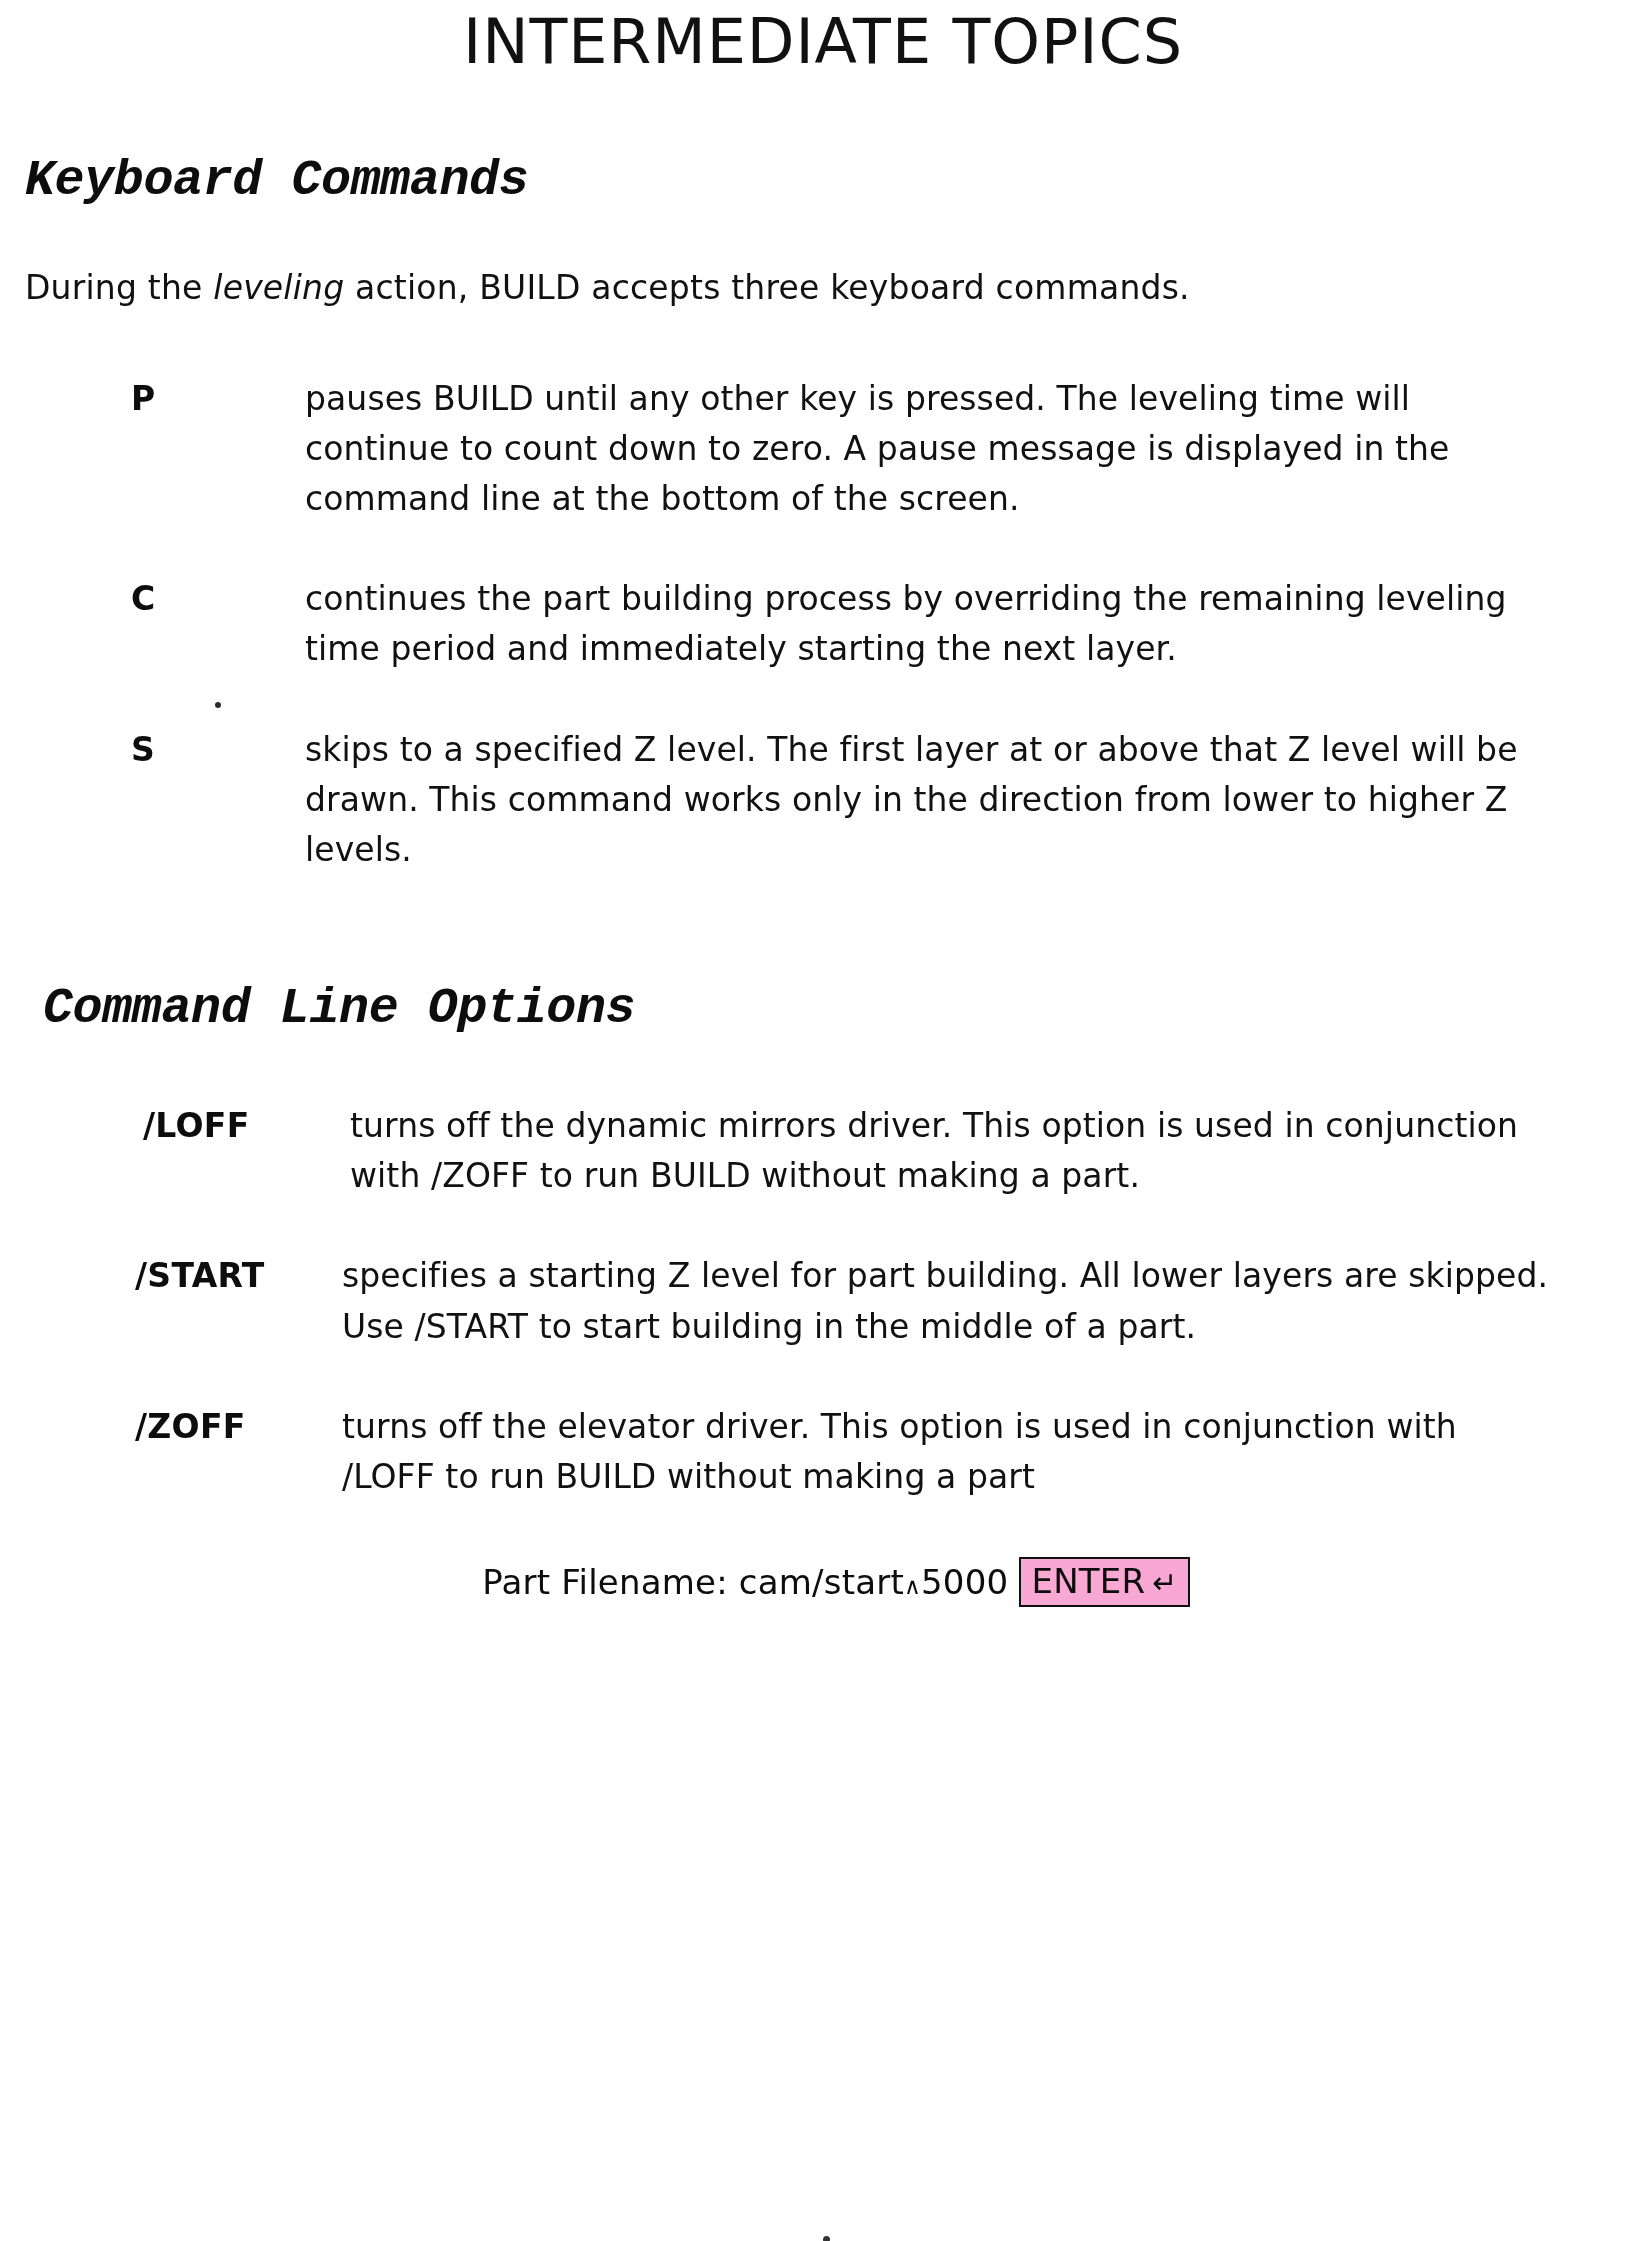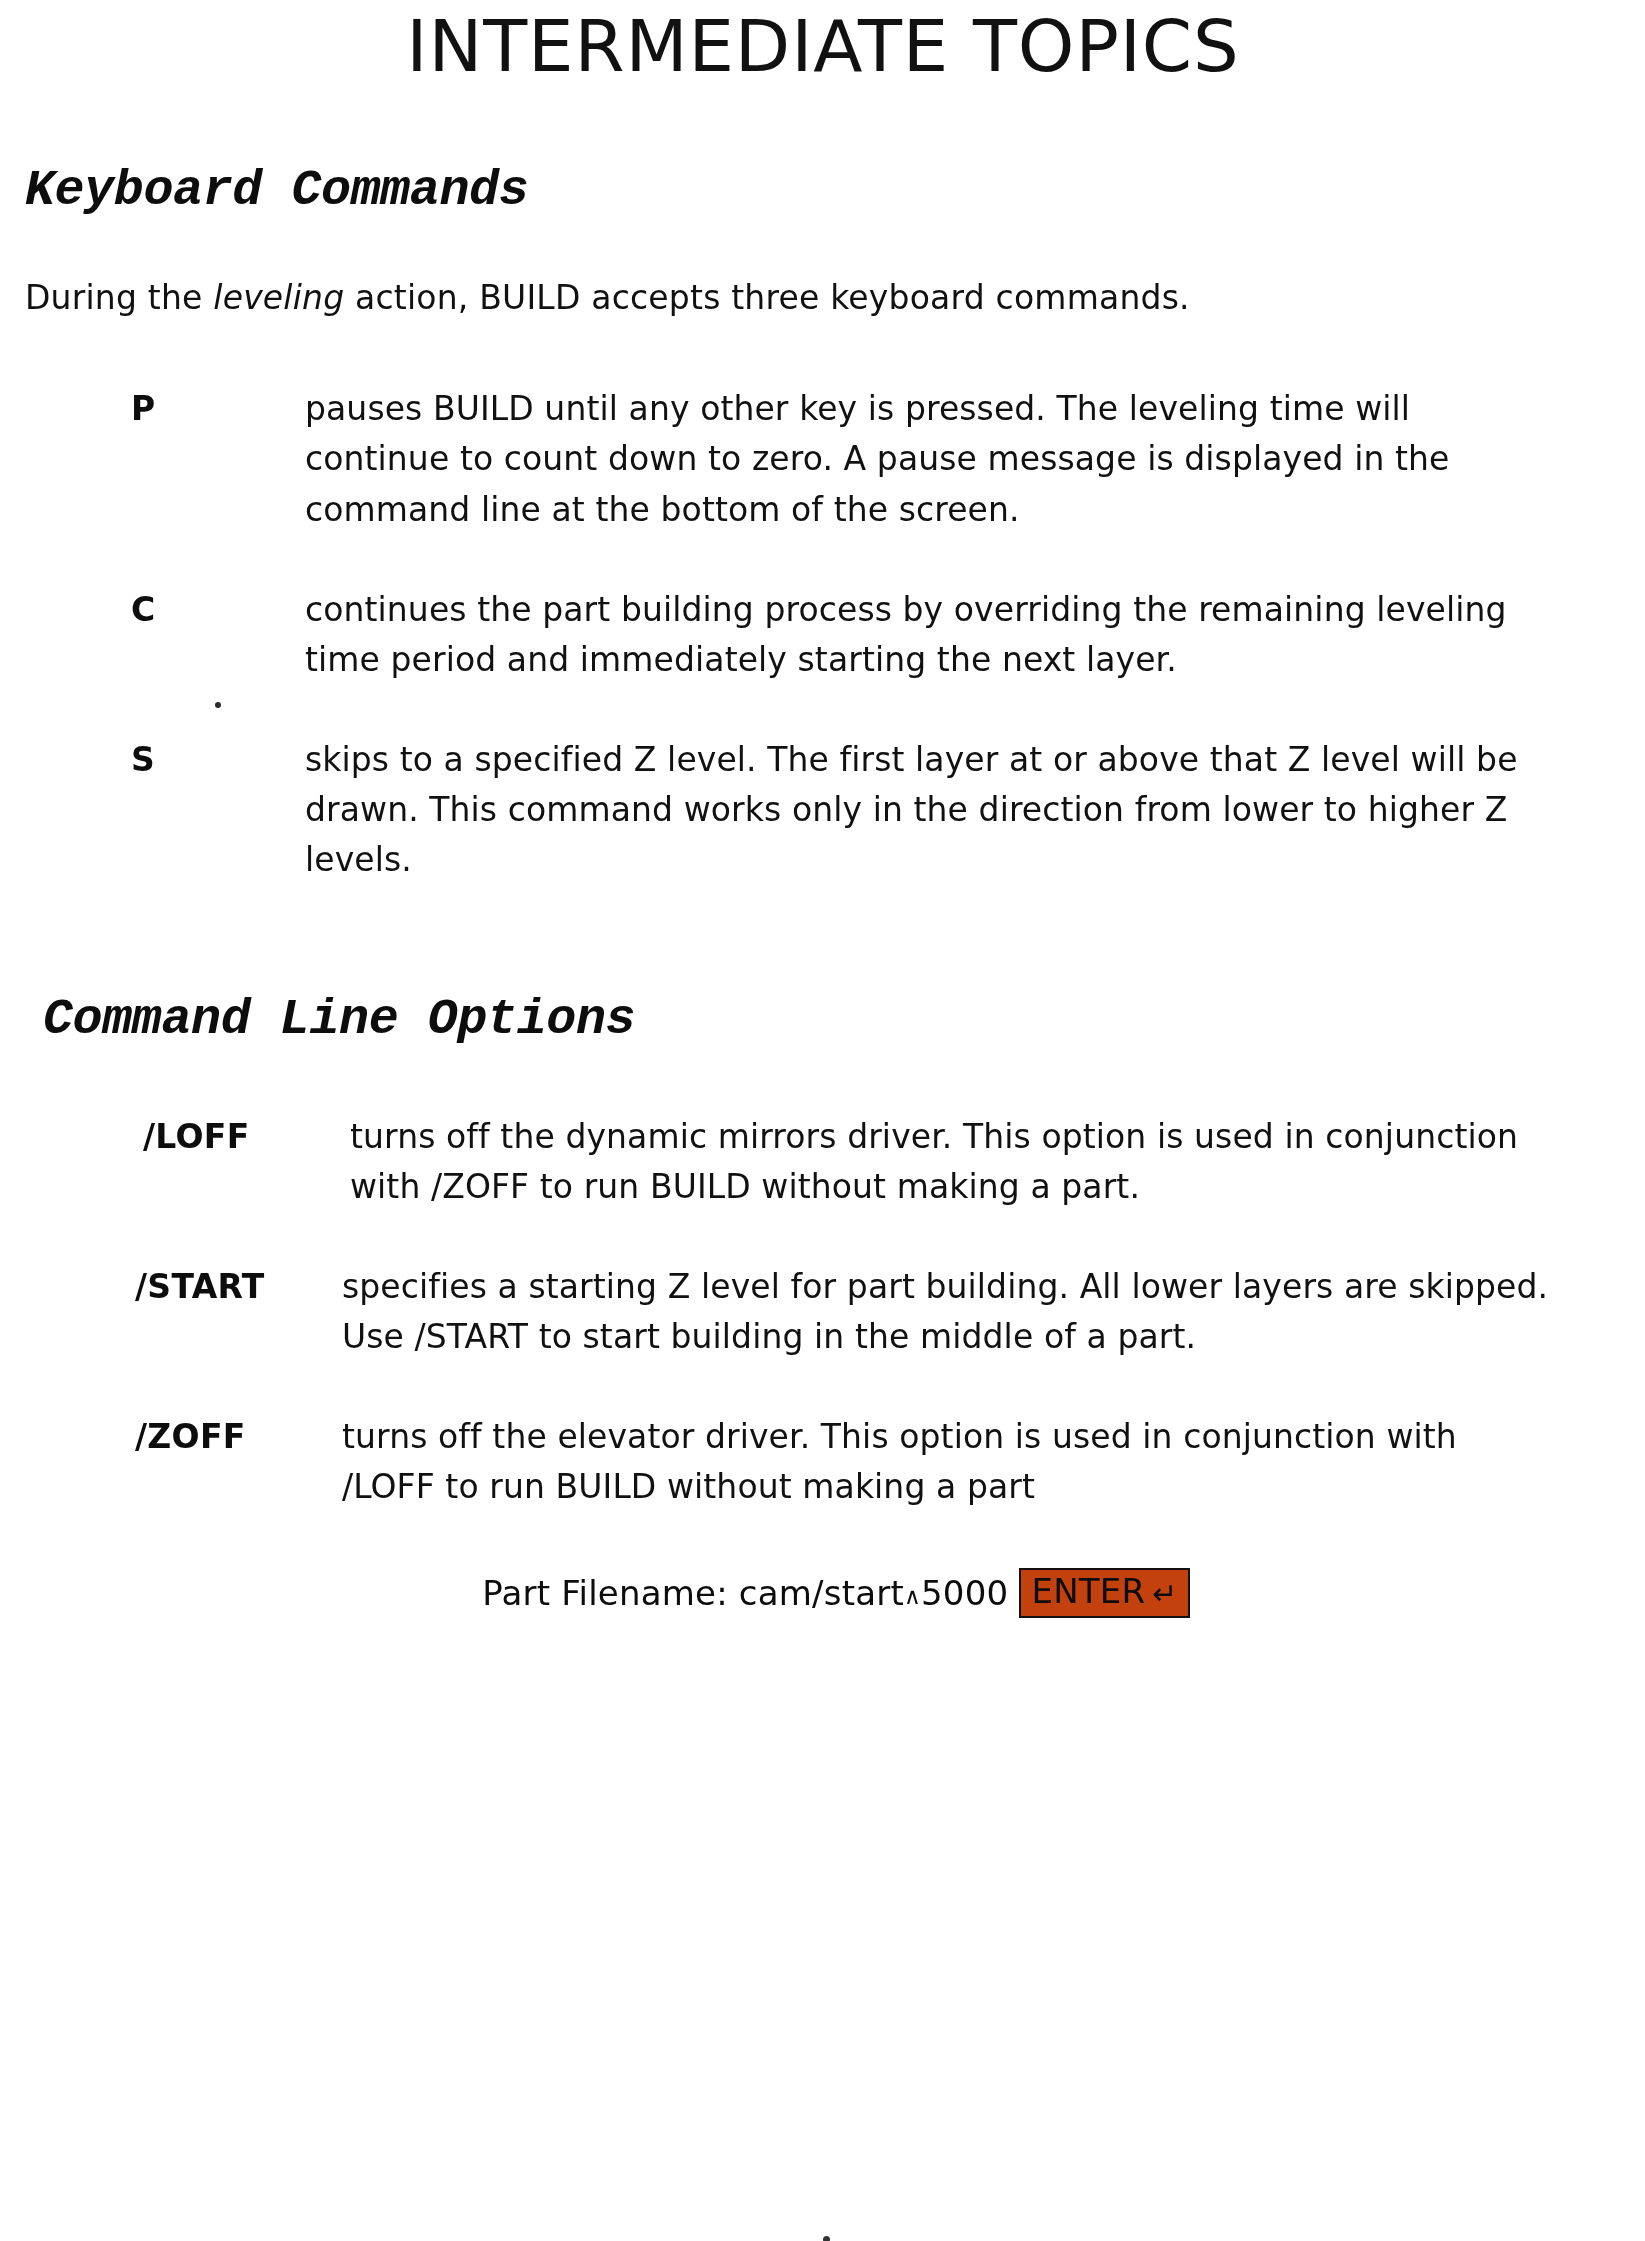--- a/index.html
+++ b/index.html
@@ -17,21 +17,21 @@
   }
   .page {
     position: relative;
     width: 1646px;
     height: 2241px;
     padding: 0;
     box-sizing: border-box;
   }
   .page-title {
     font-family: "DejaVu Sans", sans-serif;
-    font-size: 72px;
+    font-size: 62px;
     font-weight: 400;
     letter-spacing: 0.9px;
     text-align: center;
     margin: 8.9px 0 0 0;
     padding: 0 15px;
     line-height: 1.05;
     color: #111;
   }
   .section-heading {
     font-family: Liberation Mono, monospace;
@@ -134,21 +134,21 @@
   .enter-key {
     display: inline-flex;
     align-items: center;
     gap: 7px;
     border: 2.7px solid #111;
     padding: 3.5px 10.6px 5.3px 10.6px;
     margin-left: 10.6px;
     font-size: 34px;
     font-weight: 500;
     line-height: 1.1;
-    background: #c2410c;
+    background: #f9a8d4;
   }
   .enter-arrow {
     font-size: 30px;
     line-height: 1;
     position: relative;
     top: 1.8px;
   }
   .stray-dot {
     position: absolute;
     left: 215px;

